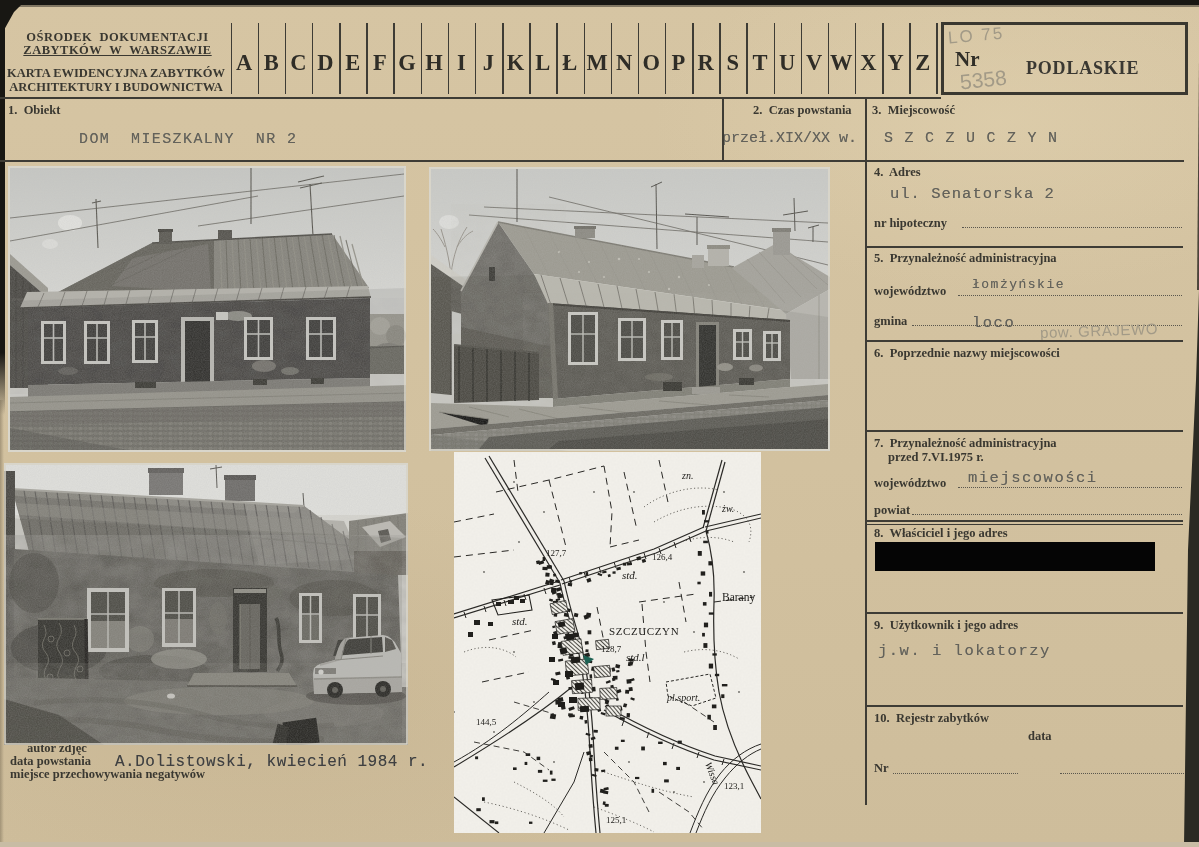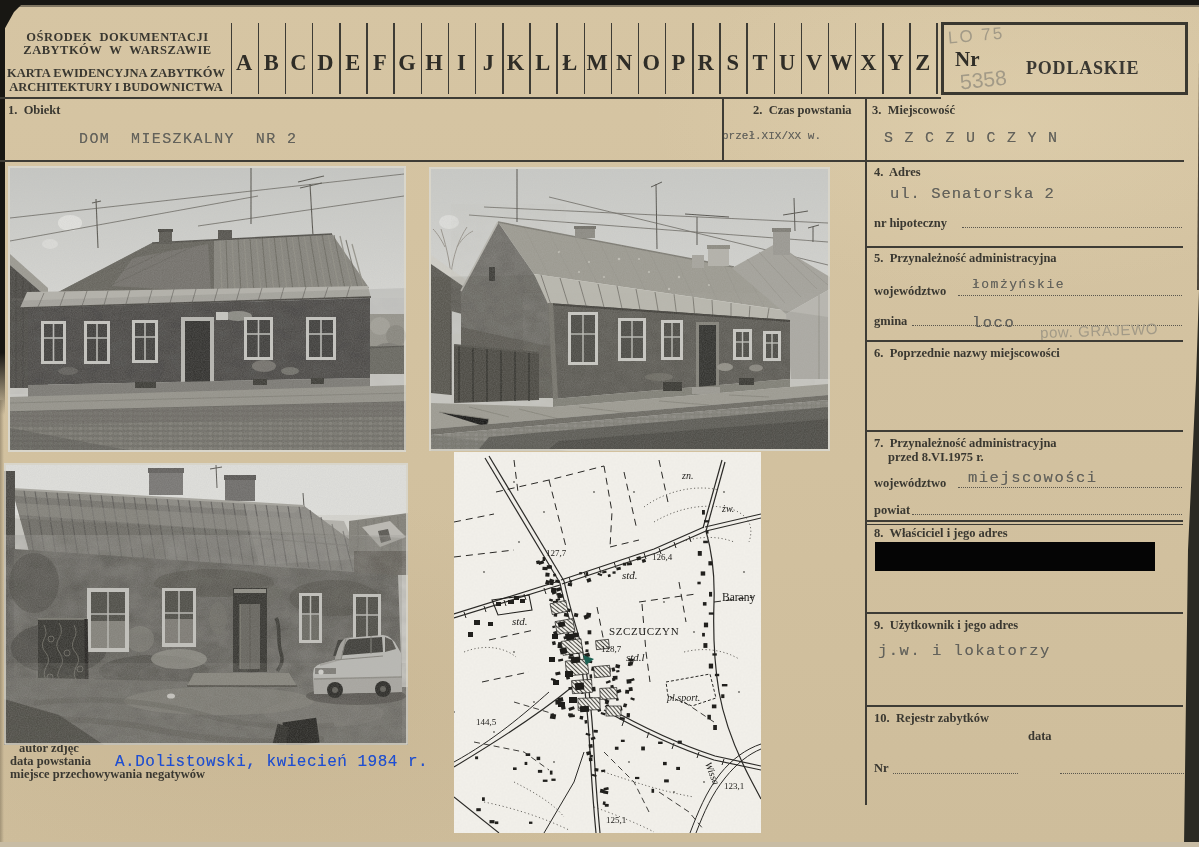--- a/index.html
+++ b/index.html
@@ -33,21 +33,21 @@
 <div class="abs" style="left:0;top:400px;width:4px;height:447px;background:linear-gradient(90deg,rgba(120,108,85,.5),rgba(120,108,85,0));"></div>
 
 <svg class="abs" style="left:1180px;top:0;" width="19" height="847">
   <polygon points="19,290 16,380 8,550 4,847 19,847" fill="#2b2a23"></polygon>
   <polygon points="19,60 17,290 19,290" fill="#4a4339"></polygon>
 </svg>
 
 <div class="abs" style="left:0;top:842px;width:1199px;height:5px;background:#c8bca4;"></div>
 
 <div class="lbl" style="left:10px;top:31px;width:215px;text-align:center;font-size:12.5px;letter-spacing:.5px;line-height:13px;">OŚRODEK&nbsp; DOKUMENTACJI</div>
-<div class="lbl" style="left:10px;top:44px;width:215px;text-align:center;font-size:12.5px;letter-spacing:.5px;line-height:13px;">ZABYTKÓW&nbsp; W&nbsp; WARSZAWIE</div>
+<div class="lbl" style="left:10px;top:44px;width:215px;text-align:center;font-size:12.5px;letter-spacing:.5px;line-height:13px;text-decoration:underline;">ZABYTKÓW&nbsp; W&nbsp; WARSZAWIE</div>
 <div class="lbl" style="left:4px;top:66px;width:224px;text-align:center;font-size:12.5px;letter-spacing:0;line-height:14px;">KARTA EWIDENCYJNA ZABYTKÓW</div>
 <div class="lbl" style="left:4px;top:80px;width:224px;text-align:center;font-size:12.5px;letter-spacing:0;line-height:14px;">ARCHITEKTURY I BUDOWNICTWA</div>
 
 <div id="alpha">
     <div class="vline" style="left:230.5px;top:23px;width:1.6px;height:71px;"></div>
     <div class="vline" style="left:257.6px;top:23px;width:1.6px;height:71px;"></div>
     <div class="vline" style="left:284.8px;top:23px;width:1.6px;height:71px;"></div>
     <div class="vline" style="left:311.9px;top:23px;width:1.6px;height:71px;"></div>
     <div class="vline" style="left:339.1px;top:23px;width:1.6px;height:71px;"></div>
     <div class="vline" style="left:366.2px;top:23px;width:1.6px;height:71px;"></div>
@@ -110,21 +110,21 @@
 
 <div class="pencil" style="left:948px;top:26px;font-size:17px;transform:rotate(-5deg);letter-spacing:2px;">LO 75</div>
 
 <div class="pencil" style="left:960px;top:68px;font-size:21px;transform:rotate(-6deg);letter-spacing:0px;">5358</div>
 
 <div class="lbl" style="left:8px;top:103px;">1.&nbsp; Obiekt</div>
 <div class="lbl" style="left:729px;top:103px;margin-left:24px;">2.&nbsp; Czas powstania</div>
 <div class="lbl" style="left:872px;top:103px;">3.&nbsp; Miejscowość</div>
 
 <div class="tw" style="left:79px;top:131px;font-size:15px;letter-spacing:1.4px;">DOM&nbsp; MIESZKALNY&nbsp; NR 2</div>
-<div class="tw" style="left:722px;top:130px;font-size:11px;">przeł.XIX/XX w.</div>
+<div class="tw" style="left:722px;top:130px;font-size:15px;">przeł.XIX/XX w.</div>
 <div class="tw" style="left:884px;top:130px;font-size:15px;letter-spacing:11.5px;">SZCZUCZYN</div>
 
 <div class="vline" style="left:722px;top:97px;width:1.8px;height:64px;"></div>
 <div class="vline" style="left:865px;top:97px;width:1.8px;height:64px;"></div>
 
 <div class="hline" style="left:0;top:160px;width:1184px;height:1.8px;"></div>
 
 <div class="vline" style="left:865px;top:160px;width:1.8px;height:645px;"></div>
 
 <div class="lbl" style="left:874px;top:165px;">4.&nbsp; Adres</div>
@@ -140,21 +140,21 @@
 <div class="lbl" style="left:874px;top:314px;">gmina</div>
 <div class="tw" style="left:972px;top:306px;font-size:15.5px;letter-spacing:1.5px;margin-top:8px;">loco</div>
 <div class="dots" style="left:912px;top:325px;width:270px;"></div>
 <div class="pencil" style="left:1040px;top:322px;font-size:15px;transform:rotate(-2deg);letter-spacing:.6px;">pow. GRAJEWO</div>
 
 <div class="hline" style="left:866px;top:340px;width:317px;height:2.2px;"></div>
 <div class="lbl" style="left:874px;top:346px;">6.&nbsp; Poprzednie nazwy miejscowości</div>
 
 <div class="hline" style="left:866px;top:430px;width:317px;height:1.8px;"></div>
 <div class="lbl" style="left:874px;top:436px;">7.&nbsp; Przynależność administracyjna</div>
-<div class="lbl" style="left:888px;top:450px;">przed 8.VI.1975 r.</div>
+<div class="lbl" style="left:888px;top:450px;">przed 7.VI.1975 r.</div>
 <div class="lbl" style="left:874px;top:476px;">województwo</div>
 <div class="tw" style="left:968px;top:469px;font-size:15.5px;letter-spacing:1.5px;">miejscowości</div>
 <div class="dots" style="left:958px;top:487px;width:224px;"></div>
 <div class="lbl" style="left:874px;top:503px;">powiat</div>
 <div class="dots" style="left:912px;top:514px;width:270px;"></div>
 
 <div class="hline" style="left:866px;top:520px;width:317px;height:1.5px;"></div>
 <div class="hline" style="left:866px;top:523.5px;width:317px;height:1.5px;"></div>
 <div class="lbl" style="left:874px;top:526px;">8.&nbsp; Właściciel i jego adres</div>
 
@@ -164,24 +164,24 @@
 <div class="lbl" style="left:874px;top:618px;">9.&nbsp; Użytkownik i jego adres</div>
 <div class="tw" style="left:878px;top:642px;font-size:15.5px;letter-spacing:1.5px;">j.w. i lokatorzy</div>
 
 <div class="hline" style="left:866px;top:705px;width:317px;height:1.8px;"></div>
 <div class="lbl" style="left:874px;top:711px;">10.&nbsp; Rejestr zabytków</div>
 <div class="lbl" style="left:874px;top:761px;">Nr</div>
 <div class="dots" style="left:893px;top:773px;width:125px;"></div>
 <div class="lbl" style="left:1028px;top:729px;">data</div>
 <div class="dots" style="left:1060px;top:773px;width:124px;"></div>
 
-<div class="lbl" style="left:19px;top:741px;">autor zdjęć</div>
+<div class="lbl" style="left:27px;top:741px;">autor zdjęć</div>
 <div class="lbl" style="left:10px;top:754px;">data powstania</div>
 <div class="lbl" style="left:10px;top:767px;">miejsce przechowywania negatywów</div>
-<div class="tw" style="left:115px;top:753px;font-size:16px;letter-spacing:.5px;color:#1d4ed8;">A.Dolistowski, kwiecień 1984 r.</div>
+<div class="tw" style="left:115px;top:753px;font-size:16px;letter-spacing:.5px;color:#404040;">A.Dolistowski, kwiecień 1984 r.</div>
 
 <svg class="abs" style="left:8px;top:166px;" width="398" height="286" viewBox="0 0 398 286">
   <defs>
     <filter id="grain1" x="0" y="0" width="100%" height="100%">
       <feTurbulence type="fractalNoise" baseFrequency="0.9" numOctaves="2" result="n"></feTurbulence>
       <feColorMatrix in="n" type="matrix" values="0 0 0 0 0.5  0 0 0 0 0.5  0 0 0 0 0.5  0 0 0 0.26 0"></feColorMatrix>
     </filter>
     <filter id="mottle1">
       <feTurbulence type="fractalNoise" baseFrequency="0.05 0.08" numOctaves="3" seed="7" result="n"></feTurbulence>
       <feColorMatrix in="n" type="matrix" values="0 0 0 0 0.38  0 0 0 0 0.37  0 0 0 0 0.34  0 0 0 0.6 0"></feColorMatrix>

